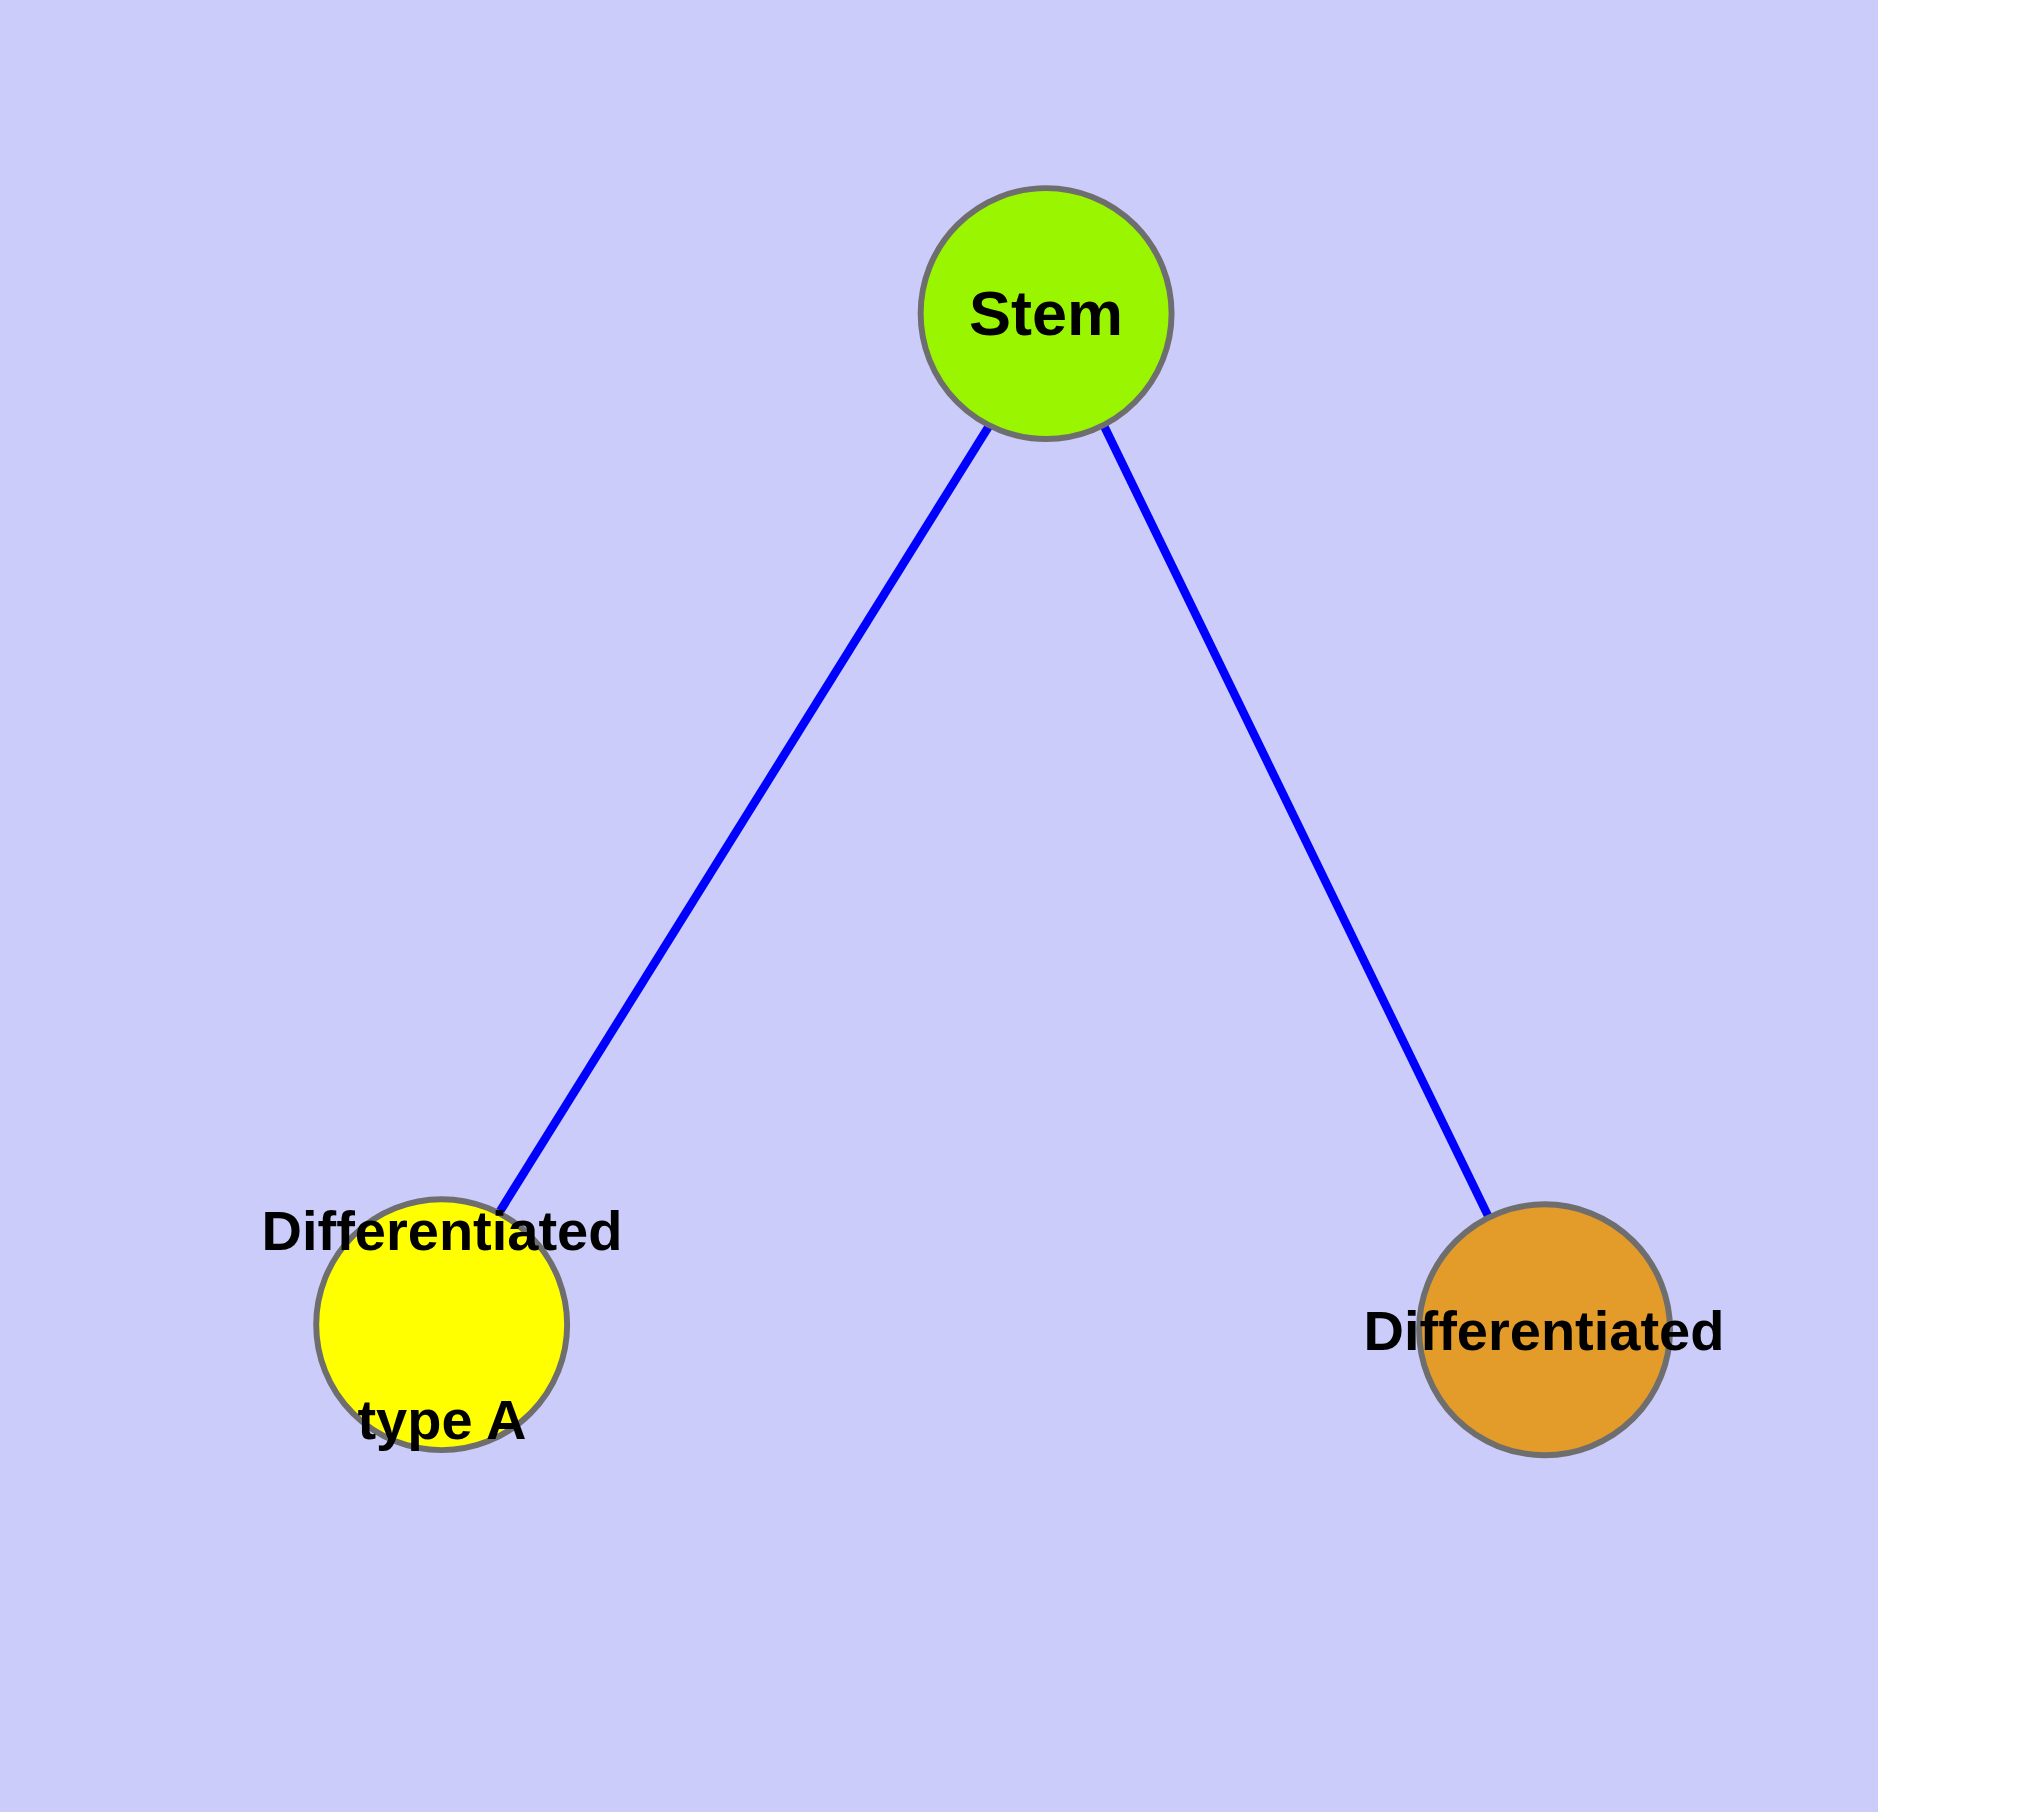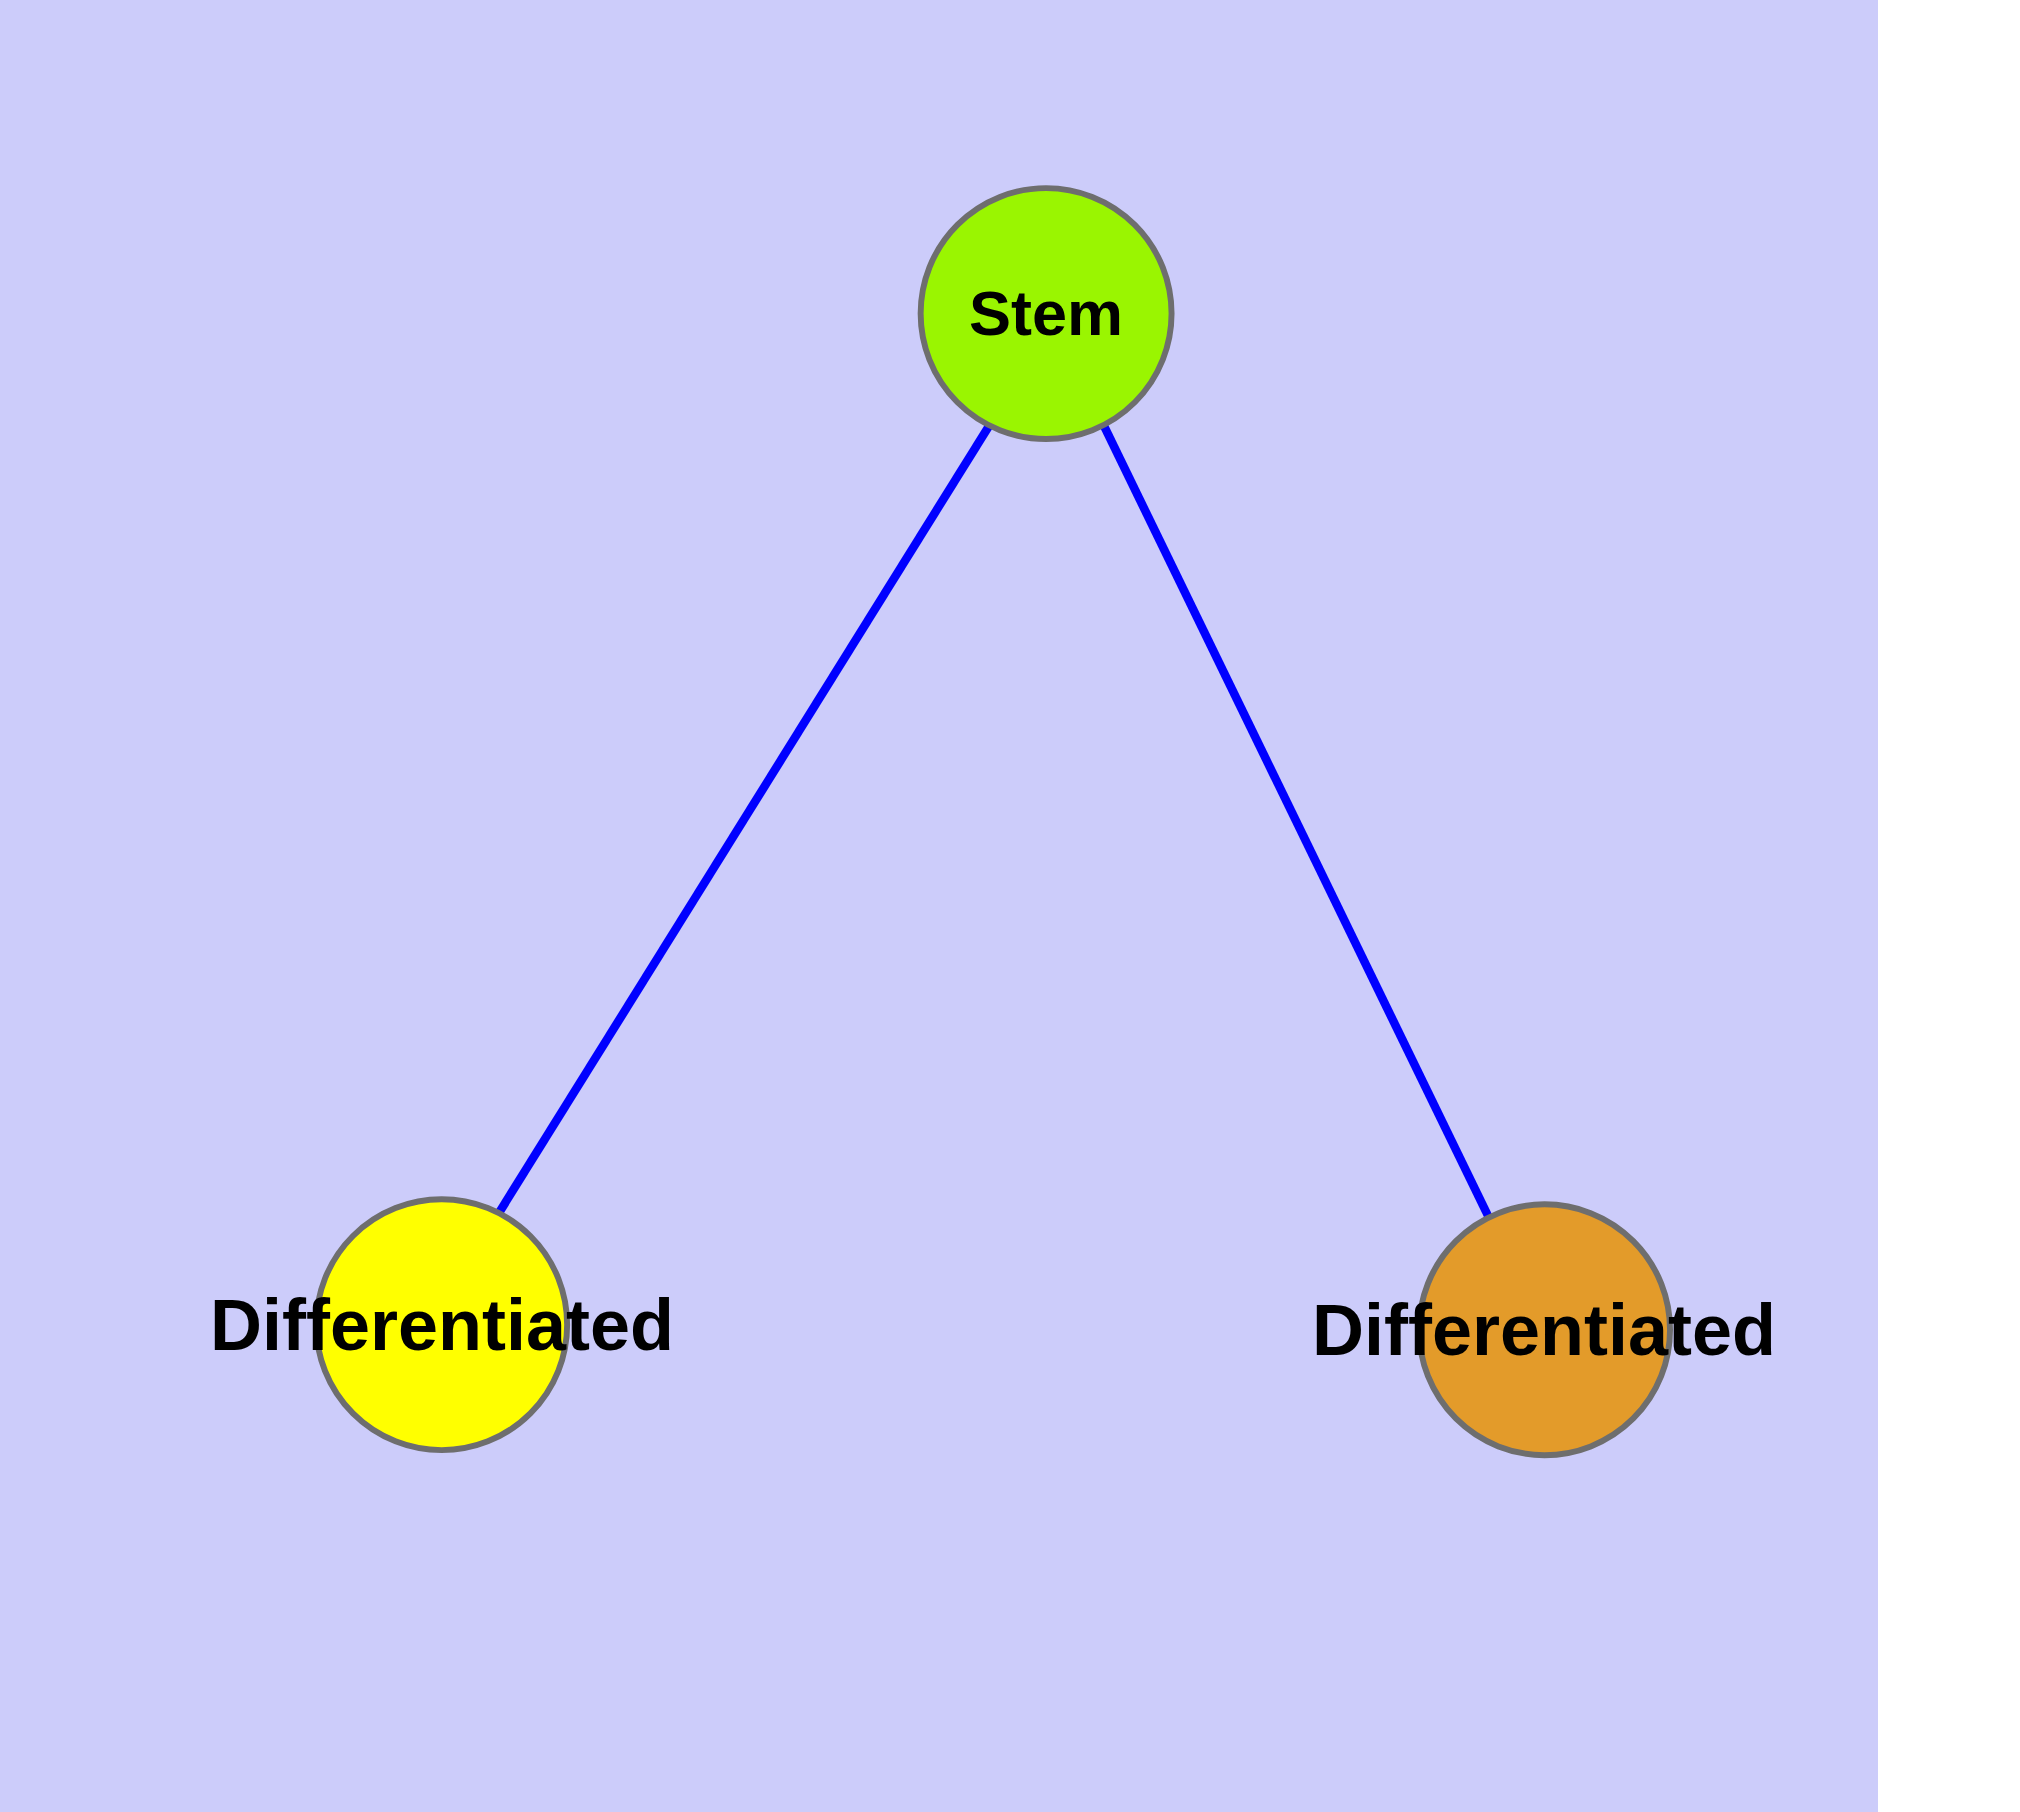--- a/index.html
+++ b/index.html
@@ -31,21 +31,21 @@
     text-align: center;
     line-height: 1.13;
     white-space: pre;
     pointer-events: none;
     transform: translate(-50%, -50%);
   }
   .label-stem {
     font-size: 63px;
   }
   .label-leaf {
-    font-size: 72px;
+    font-size: 56px;
   }
 </style>
 </head>
 <body>
 
 <div id="canvas">
 
   <svg id="graph-svg" viewBox="0 0 2384 2138" preserveAspectRatio="none" aria-hidden="true">
     <g>
       <line x1="1167" y1="502" x2="588" y2="1432" stroke="#0000ff" stroke-width="10" stroke-linecap="butt"></line>
@@ -55,20 +55,21 @@
       <circle cx="1234" cy="370" r="148" fill="#9af501" stroke="#6e6e6e" stroke-width="7"></circle>
       <circle cx="521" cy="1563" r="148" fill="#ffff00" stroke="#6e6e6e" stroke-width="7"></circle>
       <circle cx="1822" cy="1569" r="148" fill="#e39b2a" stroke="#6e6e6e" stroke-width="7"></circle>
     </g>
   </svg>
 
   <div class="node-label label-stem" style="left:1046px; top:314px;">Stem</div>
 
   <div class="node-label label-leaf" style="left:442px; top:1325px;">
     <div>Differentiated</div>
+    <div>type A</div>
   </div>
 
   <div class="node-label label-leaf" style="left:1544px; top:1330px;">
     <div>Differentiated</div>
   </div>
 
 </div>
 
 
 </body></html>

